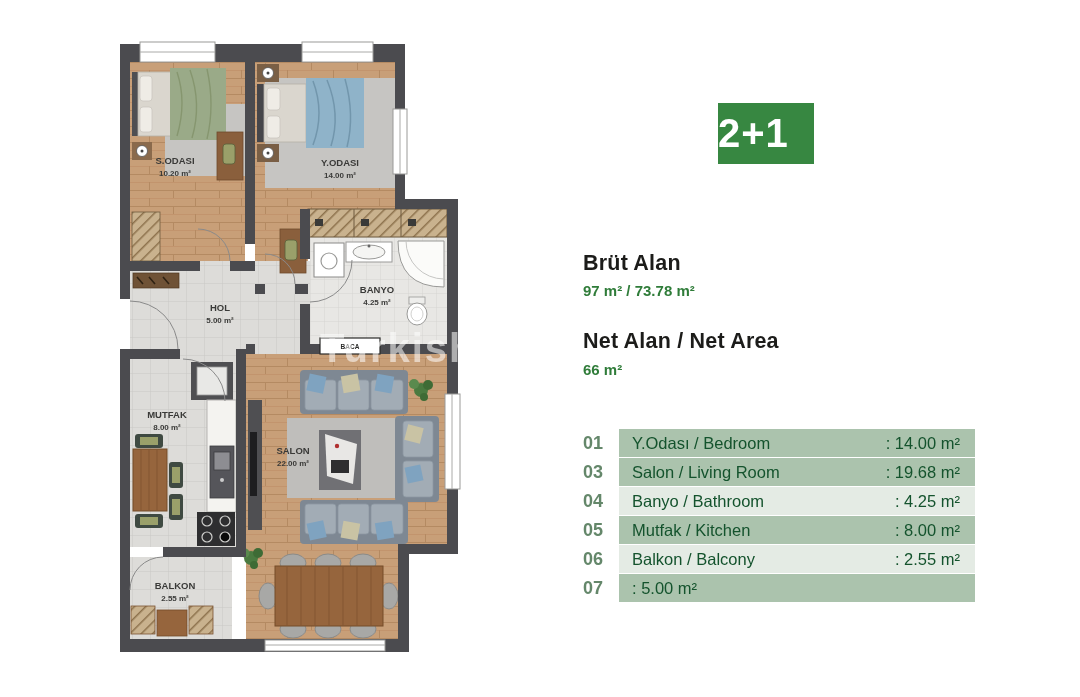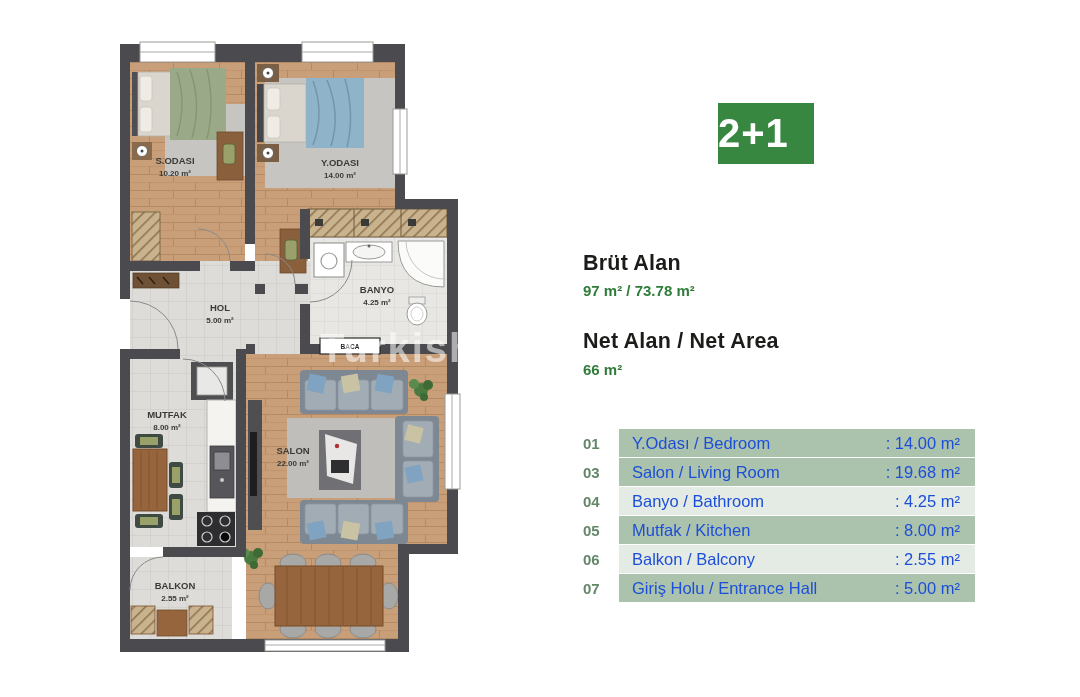--- a/index.html
+++ b/index.html
@@ -10,23 +10,23 @@
   .badge{position:absolute;left:718px;top:103px;width:96px;height:61px;background:#378741;
          color:#ffffff;font-weight:bold;font-size:40px;line-height:60px;text-align:left;
          letter-spacing:1px;}
   .h-title{position:absolute;left:583px;white-space:nowrap;font-weight:bold;
            font-size:21.5px;color:#1c1c1a;letter-spacing:0.2px;}
   .g-val{position:absolute;left:583px;white-space:nowrap;font-weight:bold;
          font-size:15px;color:#2f7c39;}
   .rtable{position:absolute;left:583px;top:429px;width:392px;}
   .trow{display:flex;align-items:stretch;height:29px;}
   .tnum{width:30px;display:flex;align-items:center;color:#64876a;
-        font-size:15px;font-weight:bold;}
+        font-size:18px;font-weight:bold;}
   .tcell{flex:1;margin-left:6px;display:flex;align-items:center;justify-content:space-between;
-         padding:0 15px 0 13px;font-size:16.5px;color:#1d4ed8;border-bottom:1px solid #ffffff;}
+         padding:0 15px 0 13px;font-size:16.5px;color:#14532d;border-bottom:1px solid #ffffff;}
   .row-dark .tcell{background:#abc3ad;}
   .row-light .tcell{background:#e4ebe4;}
   .tval{white-space:nowrap;}
   .tlabel{white-space:nowrap;}
   svg text{font-family:"Liberation Sans",sans-serif;}
   .room-name{font-size:9.5px;font-weight:bold;fill:#3a3a38;}
   .room-area{font-size:8px;font-weight:bold;fill:#3a3a38;}
   .baca-text{font-size:6.5px;font-weight:bold;fill:#2a2a28;}
   .wm{font-size:40px;font-weight:bold;fill:#ffffff;opacity:0.55;letter-spacing:2px;}
 </style>
@@ -330,19 +330,18 @@
     <div class="trow row-light">
       <span class="tnum">06</span>
       <span class="tcell">
           <span class="tlabel">Balkon / Balcony</span>
           <span class="tval">: 2.55 m²</span>
         </span>
     </div>
     <div class="trow row-dark">
       <span class="tnum">07</span>
       <span class="tcell">
-          <span class="tlabel">Giriş Holu / Entrance Hall</span>
           <span class="tval">: 5.00 m²</span>
         </span>
     </div>
   </div>
 
 </div>
 
 </body></html>

